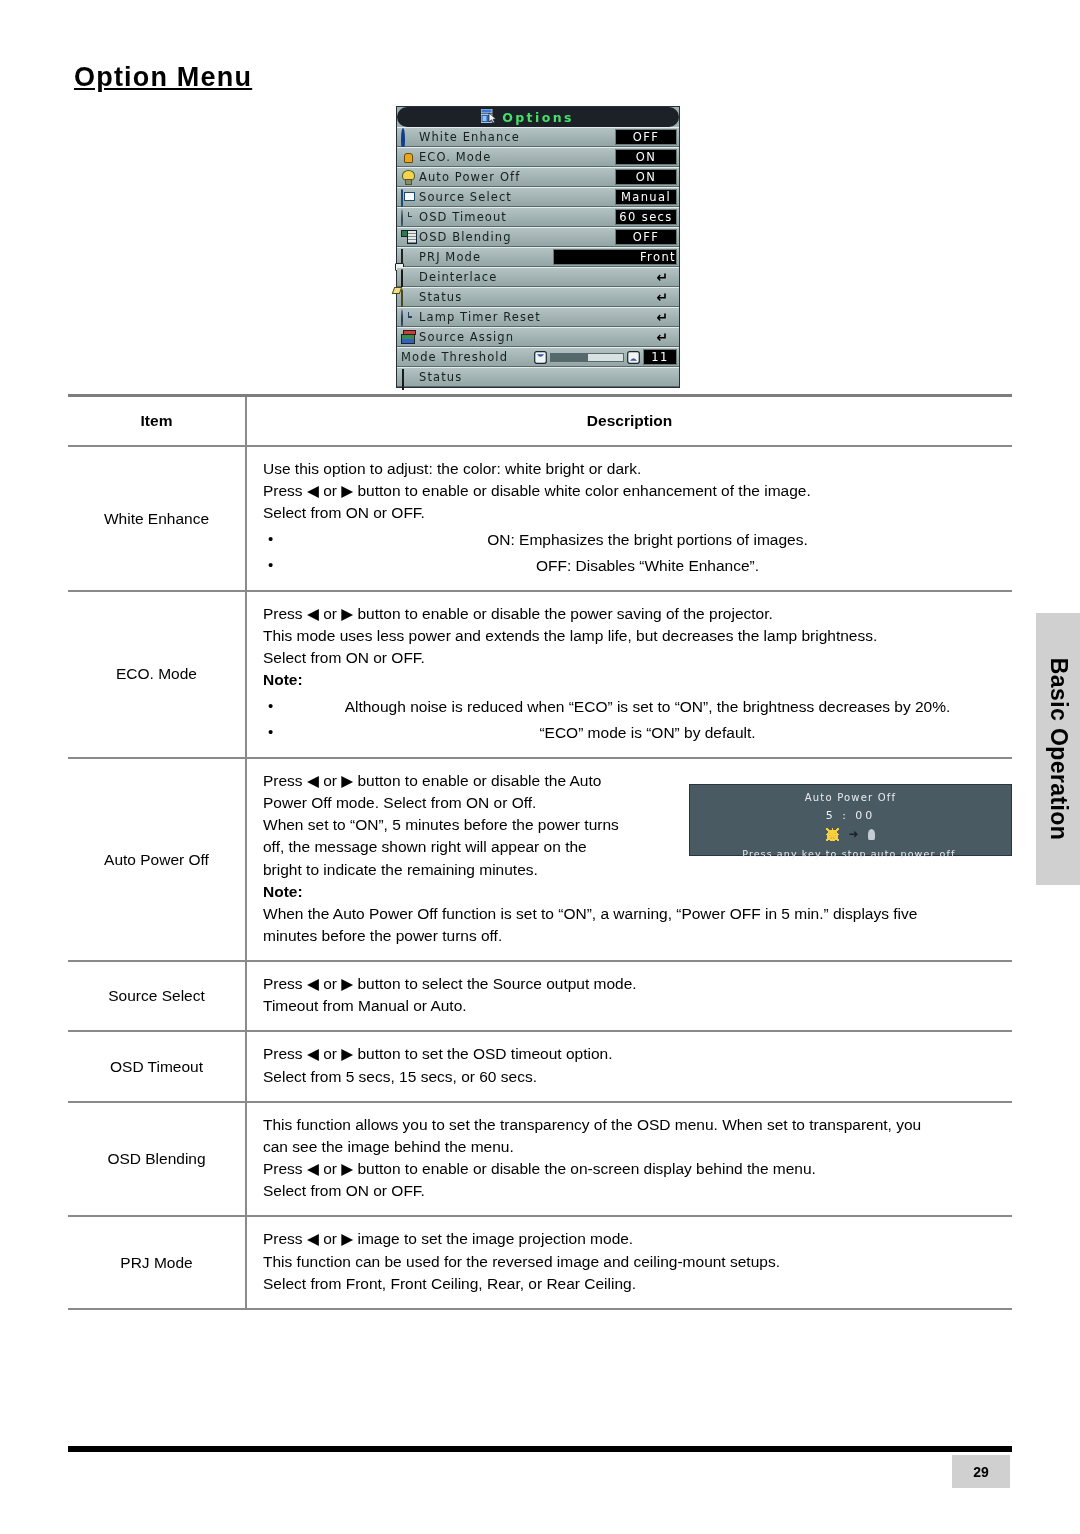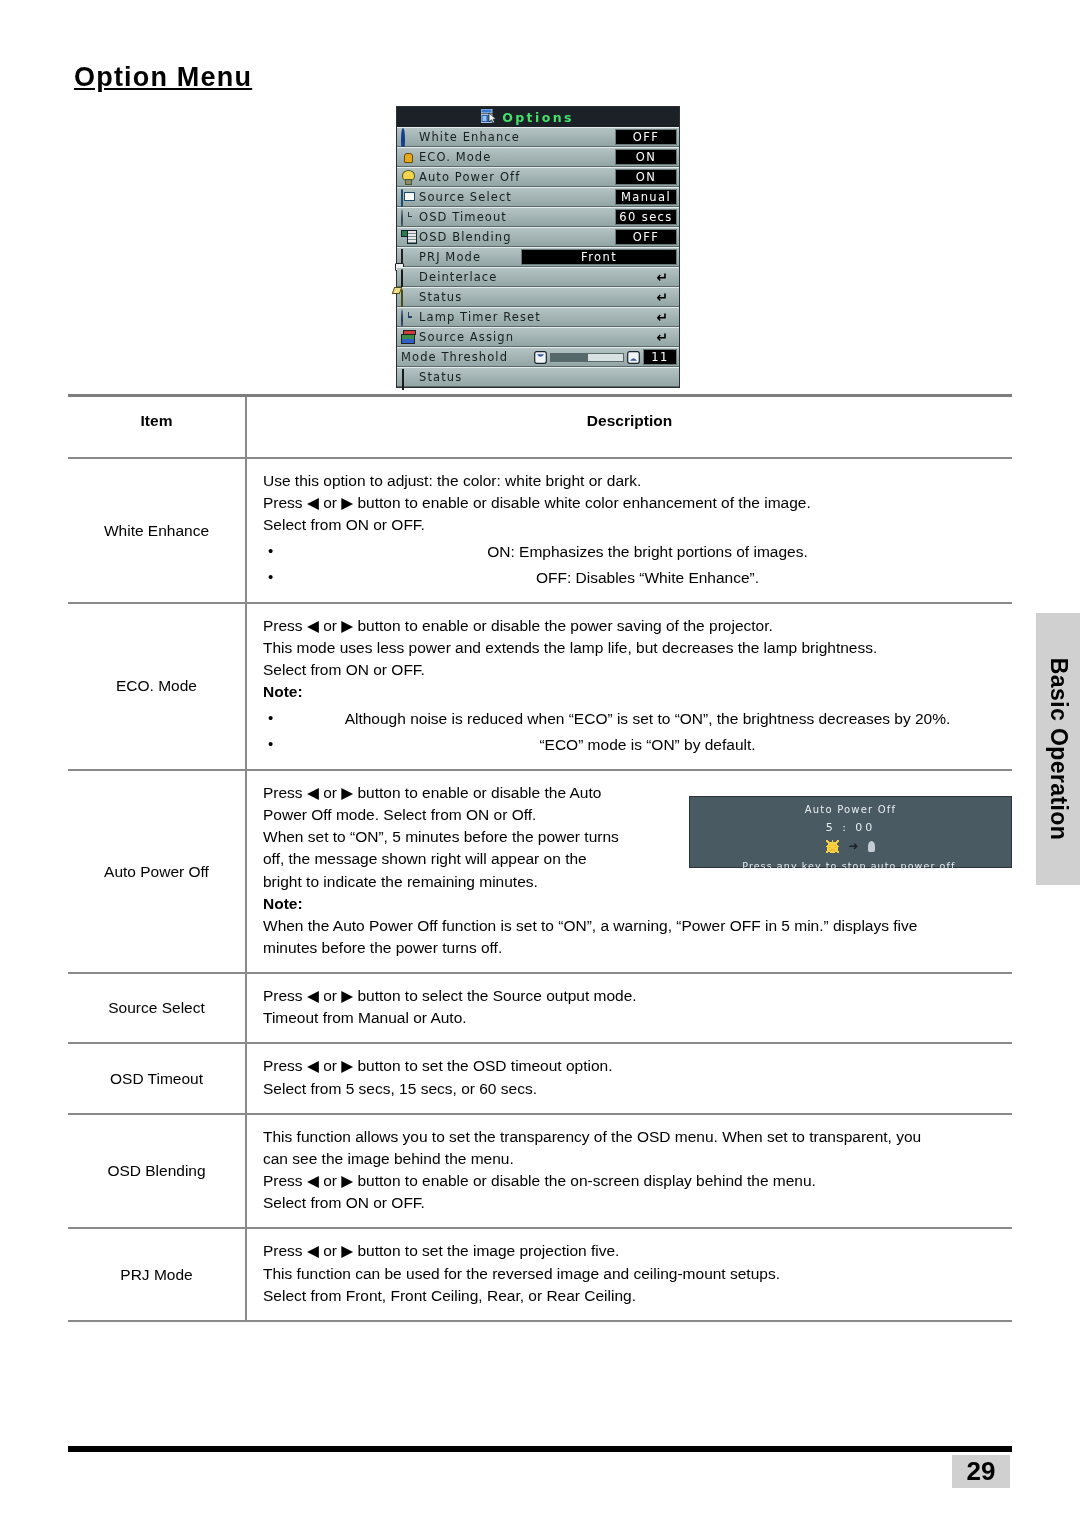--- a/index.html
+++ b/index.html
@@ -56,20 +56,21 @@
     padding: 0;
     font-family: "DejaVu Sans", sans-serif;
   }
   .osd-title {
     height: 20px;
     background: #1b2127;
     display: flex;
     align-items: center;
     justify-content: center;
     position: relative;
+    border-radius: 10px;
   }
   .osd-title-text {
     color: #44e06a;
     font-size: 12.5px;
     letter-spacing: 2.4px;
     font-weight: bold;
   }
   .osd-title-icon {
     position: absolute;
     left: 84px;
@@ -106,21 +107,21 @@
     color: #ffffff;
     font-size: 11.5px;
     letter-spacing: 1.4px;
     text-align: center;
     border: 1px solid #6a7a7a;
     height: 16px;
     line-height: 14px;
     flex: 0 0 auto;
   }
   .v-narrow { width: 62px; }
-  .v-wide   { width: 156px; }
+  .v-wide   { width: 124px; text-align: right; }
   .v-tiny   { width: 34px; }
   .osd-enter {
     font-size: 14px;
     color: #000;
     width: 30px;
     text-align: center;
     flex: 0 0 auto;
     font-weight: bold;
   }
   .slider-wrap {
@@ -295,21 +296,21 @@
     border-left: 2px solid #8a8a8a;
     padding: 11px 0 13px 16px;
     font-size: 15.5px;
     line-height: 1.43;
   }
   .hdr .c-item, .hdr .c-desc {
     font-weight: bold;
     justify-content: center;
     text-align: center;
     padding-top: 13px;
-    padding-bottom: 25px;
+    padding-bottom: 13px;
   }
   .hdr .c-desc { display: flex; align-items: center; justify-content: center; padding-left: 0; }
   .bullets { margin: 0; padding: 0; list-style: none; text-align: center; }
   .bullets li {
     position: relative;
     padding-left: 20px;
     margin-top: 4px;
   }
   .bullets li::before {
     content: "\2022";
@@ -374,21 +375,21 @@
   .pagenum {
     position: absolute;
     left: 952px;
     top: 1455px;
     width: 58px;
     height: 33px;
     background: #d0d0d0;
     display: flex;
     align-items: center;
     justify-content: center;
-    font-size: 26px;
+    font-size: 14px;
     font-weight: bold;
   }
 </style>
 </head>
 <body>
 
 <div class="page-title">Option Menu</div>
 
 <div class="side-tab">
   <div class="side-tab-label">Basic Operation</div>
@@ -587,21 +588,21 @@
       <div>can see the image behind the menu.</div>
       <div class="arrows">Press ◀ or ▶ button to enable or disable the on-screen display behind the menu.</div>
       <div>Select from ON or OFF.</div>
     </div>
   </div>
   <div class="rule-thin"></div>
 
   <div class="trow">
     <div class="c-item">PRJ Mode</div>
     <div class="c-desc">
-      <div class="arrows">Press ◀ or ▶ button to set the image projection five.</div>
+      <div class="arrows">Press ◀ or ▶ image to set the image projection mode.</div>
       <div>This function can be used for the reversed image and ceiling-mount setups.</div>
       <div>Select from Front, Front Ceiling, Rear, or Rear Ceiling.</div>
     </div>
   </div>
   <div class="rule-thin"></div>
 </div>
 
 <div class="footer-rule"></div>
 <div class="pagenum">29</div>
 

